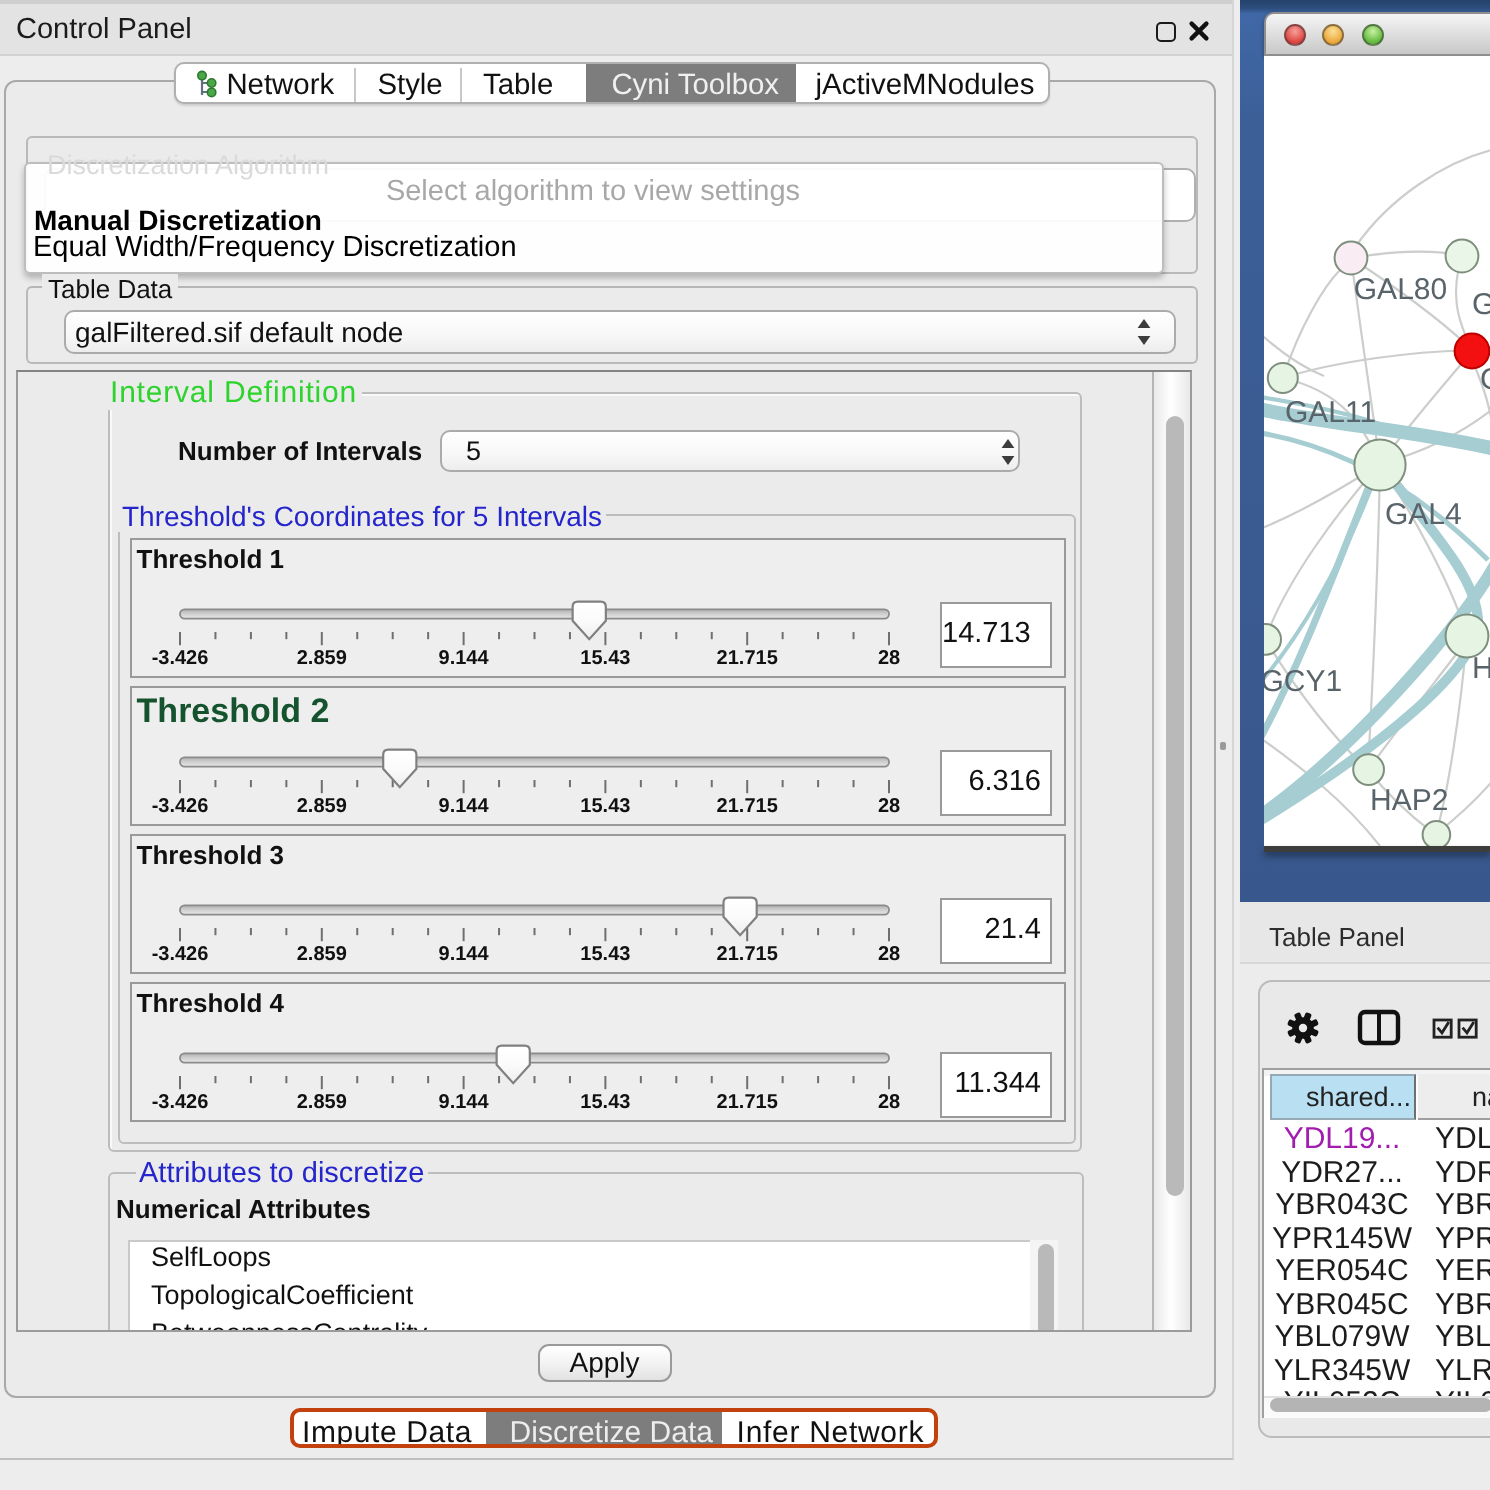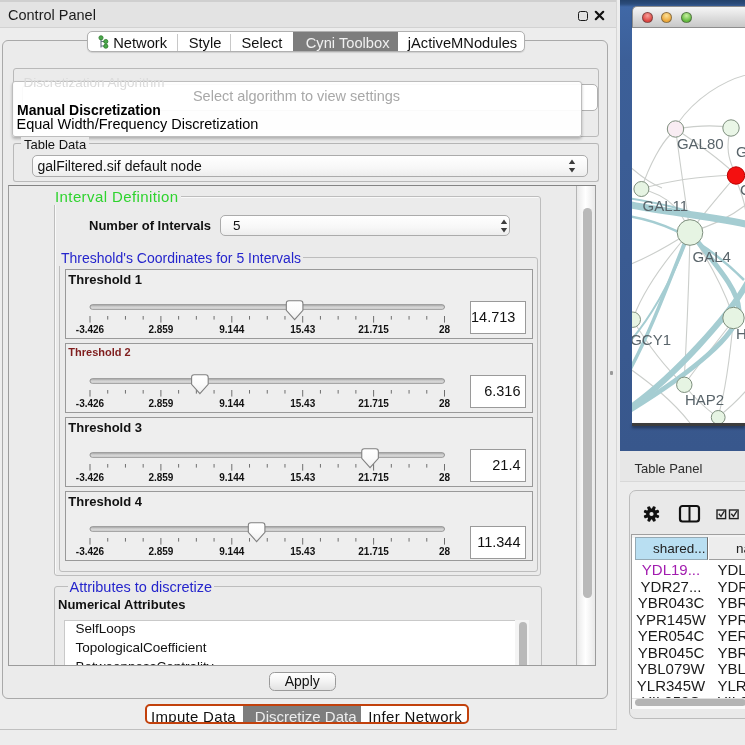--- a/index.html
+++ b/index.html
@@ -143,21 +143,21 @@
 <g fill="#4aa84a" stroke="#2c7a2c" stroke-width="0.8">
 <circle cx="4" cy="2.8" r="2.1"></circle>
           <circle cx="8.8" cy="6.5" r="2.1"></circle>
           <circle cx="8.8" cy="11.2" r="2.1"></circle>
         </g>
 </svg>
 <span class="abs" style="left:25.2px;top:2.5px;">Network</span>
 <div class="abs" style="left:88.6px;top:2px;width:1px;height:16.5px;background:#c8c8c8;"></div>
 <span class="abs" style="left:100.7px;top:2.5px;">Style</span>
 <div class="abs" style="left:141.5px;top:2px;width:1px;height:16.5px;background:#c8c8c8;"></div>
-<span class="abs" style="left:153.5px;top:2.5px;">Select</span>
+<span class="abs" style="left:153.5px;top:2.5px;">Table</span>
 <div class="abs" style="left:204.9px;top:0;width:104.9px;height:20.5px;background:#7d7d7d;">
         <span class="abs" style="left:12.8px;top:2.5px;color:#f0f0f0;">Cyni Toolbox</span>
       </div>
 <span class="abs" style="left:319.8px;top:2.5px;">jActiveMNodules</span>
 </div>
 <div class="abs" style="left:13px;top:68px;width:586px;height:69px;border:1px solid #b9b9b9;border-radius:3px;"></div>
 <div class="abs" style="left:22px;top:84px;width:576px;height:27px;background:#fff;border:1px solid #b0b0b0;border-radius:5px;"></div>
 <div class="abs" style="left:11.5px;top:80.5px;width:570.5px;height:56px;background:rgba(255,255,255,0.93);border:1px solid #bdbdbd;border-radius:3px;box-shadow:0 2px 3px rgba(0,0,0,0.25);"></div>
 <span class="abs" style="left:23.5px;top:75px;font-size:13.5px;color:#dadada;">Discretization Algorithm</span>
 <div class="abs" style="left:11.5px;top:88px;width:570px;text-align:center;font-size:14.5px;color:#a8a8a8;">Select algorithm to view settings</div>
@@ -227,21 +227,21 @@
         </defs>
       </svg>
 <div class="abs" style="left:56.0px;top:138px;width:50px;text-align:center;font-size:10px;font-weight:bold;color:#111;">-3.426</div>
 <div class="abs" style="left:126.9px;top:138px;width:50px;text-align:center;font-size:10px;font-weight:bold;color:#111;">2.859</div>
 <div class="abs" style="left:197.8px;top:138px;width:50px;text-align:center;font-size:10px;font-weight:bold;color:#111;">9.144</div>
 <div class="abs" style="left:268.7px;top:138px;width:50px;text-align:center;font-size:10px;font-weight:bold;color:#111;">15.43</div>
 <div class="abs" style="left:339.6px;top:138px;width:50px;text-align:center;font-size:10px;font-weight:bold;color:#111;">21.715</div>
 <div class="abs" style="left:410.5px;top:138px;width:50px;text-align:center;font-size:10px;font-weight:bold;color:#111;">28</div>
 <div class="abs" style="left:461px;top:115px;width:56px;height:33px;background:#fff;border:1px solid #9a9a9a;font-size:14.5px;color:#111;text-align:right;line-height:31.5px;padding-right:17px;">14.713</div>
 <div class="abs" style="left:55.5px;top:157px;width:468.5px;height:70px;background:#eeeeee;border:1px solid #999999;"></div>
-<span class="abs" style="left:59.3px;top:159.5px;font-size:11px;font-weight:bold;color:#7f1d1d;">Threshold 2</span>
+<span class="abs" style="left:59.3px;top:159.5px;font-size:17px;font-weight:bold;color:#14532d;">Threshold 2</span>
 <svg class="abs" style="left:71px;top:185px;" width="380" height="40" viewBox="0 0 380 40">
         <rect x="10.0" y="7.7" width="354.5" height="4.6" rx="2.3" fill="url(#tg2)" stroke="#8a8a8a" stroke-width="0.9"></rect>
         <defs>
           <linearGradient id="tg2" x1="0" y1="0" x2="0" y2="1">
             <stop offset="0" stop-color="#b0b0b0"></stop>
             <stop offset="0.45" stop-color="#cdcdcd"></stop>
             <stop offset="1" stop-color="#e8e8e8"></stop>
           </linearGradient>
         </defs>
         <g stroke="#6f6f6f" stroke-width="1">

